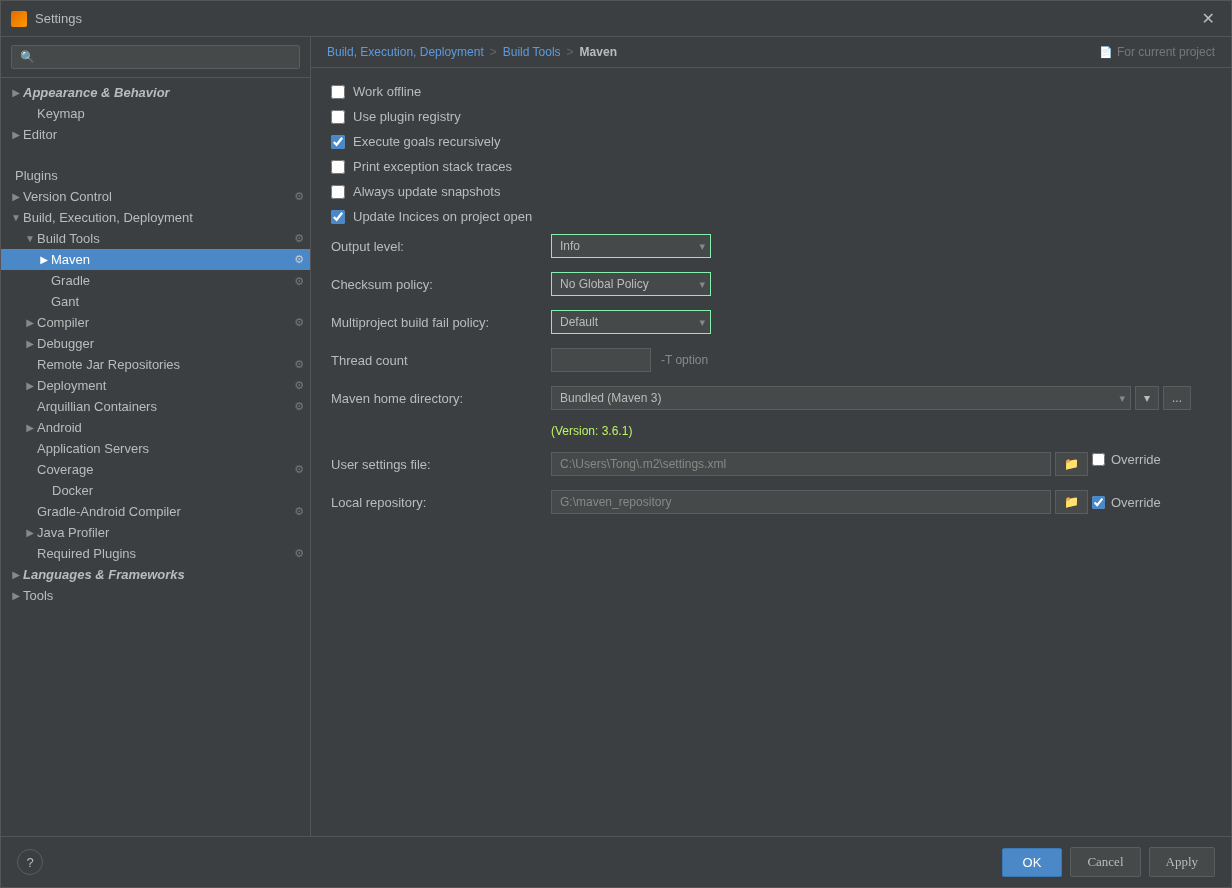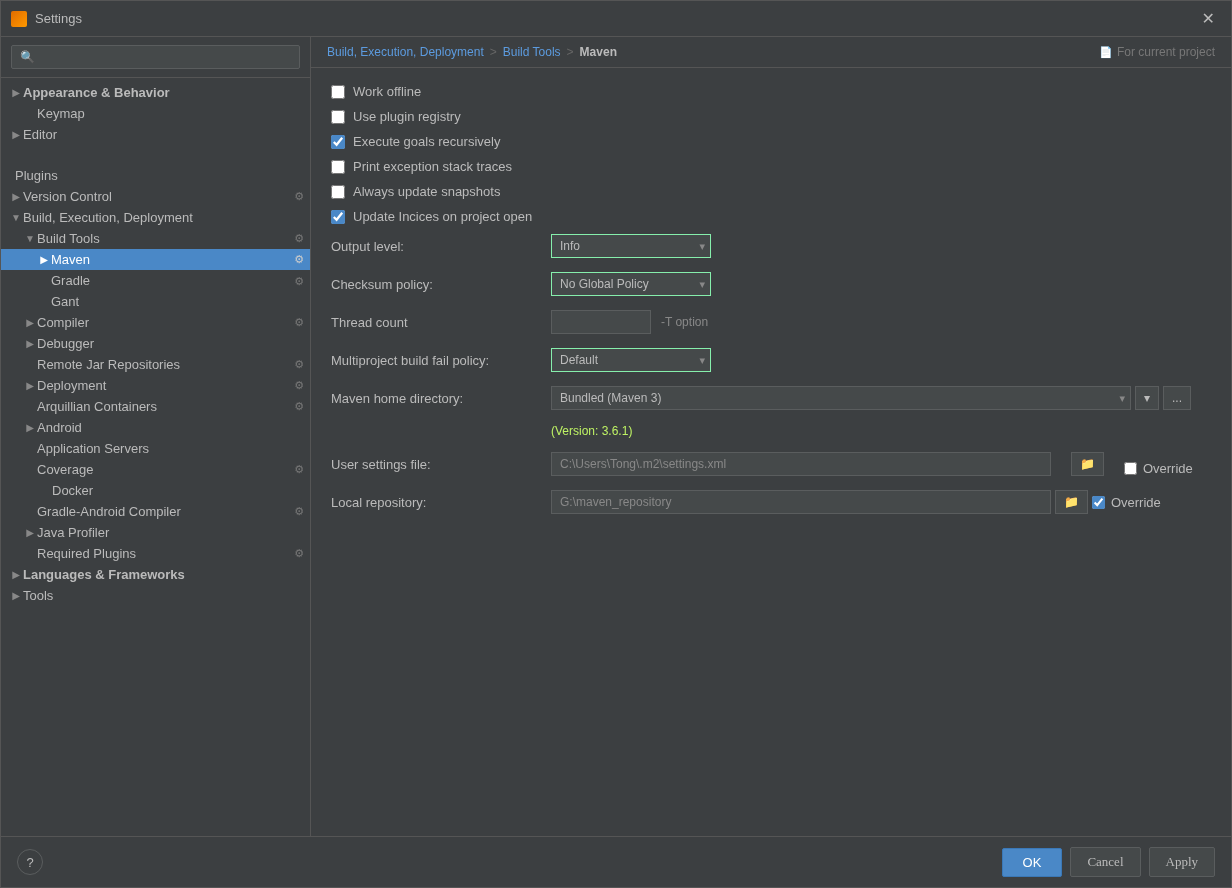--- a/index.html
+++ b/index.html
@@ -116,21 +116,21 @@
     
     .tree-item.selected .arrow { color: #fff; }
     
     .tree-item .label {
       flex: 1;
       white-space: nowrap;
       overflow: hidden;
       text-overflow: ellipsis;
     }
     
-    .tree-item .bold { font-weight: bold; }
+    .tree-item .bold { font-weight: bold; font-style: italic; }
     
     .tree-item .settings-dots {
       margin-right: 6px;
       color: #777;
       font-size: 11px;
     }
     
     
     .main-panel {
       flex: 1;
@@ -610,59 +610,59 @@
                 <option>No Global Policy</option>
                 <option>Strict</option>
                 <option>Warn</option>
                 <option>Ignore</option>
               </select>
             </div>
           </div>
         </div>
 
         <div class="form-row">
-          <span class="form-label">Thread count</span>
-          <div class="form-control">
-            <input type="text" class="text-input" style="width: 100px;">
-            <span class="t-option-label">-T option</span>
-          </div>
-        </div>
-
-        <div class="form-row">
           <span class="form-label">Multiproject build fail policy:</span>
           <div class="form-control">
             <div class="select-wrapper">
               <select class="select-control">
                 <option>Default</option>
                 <option>At End</option>
                 <option>Never</option>
                 <option>Fast</option>
               </select>
             </div>
           </div>
         </div>
 
         <div class="form-row">
+          <span class="form-label">Thread count</span>
+          <div class="form-control">
+            <input type="text" class="text-input" style="width: 100px;">
+            <span class="t-option-label">-T option</span>
+          </div>
+        </div>
+
+        <div class="form-row">
           <span class="form-label">Maven home directory:</span>
           <div style="display:flex; align-items:center; gap:4px; flex:1;">
             <div class="maven-home-select-wrapper" style="flex:1; max-width:580px;">
               <select class="maven-home-select">
                 <option>Bundled (Maven 3)</option>
               </select>
             </div>
             <button class="btn-small">▾</button>
             <button class="btn-small">...</button>
           </div>
         </div>
 
         <div class="version-text" style="margin-bottom:14px;">(Version: 3.6.1)</div>
 
         <div class="form-row">
           <span class="form-label">User settings file:</span>
-          <div style="display:flex; align-items:flex-end; gap:20px; flex:1;">
+          <div style="display:flex; align-items:flex-start; gap:4px; flex:1;">
             <input type="text" class="file-path-input" value="C:\Users\Tong\.m2\settings.xml" style="flex: 1 1 0%; max-width: 500px;">
             <button class="folder-btn">📁</button>
             <div class="override-checkbox">
               <input type="checkbox" id="user-settings-override" style="">
               <label for="user-settings-override">Override</label>
             </div>
           </div>
         </div>
 
         <div class="form-row">

